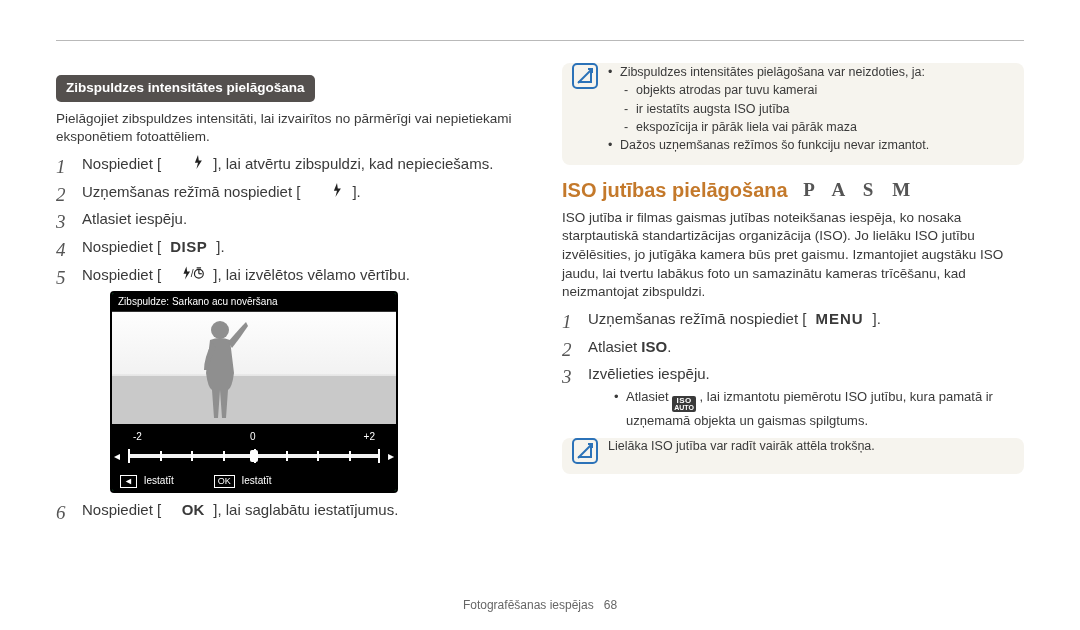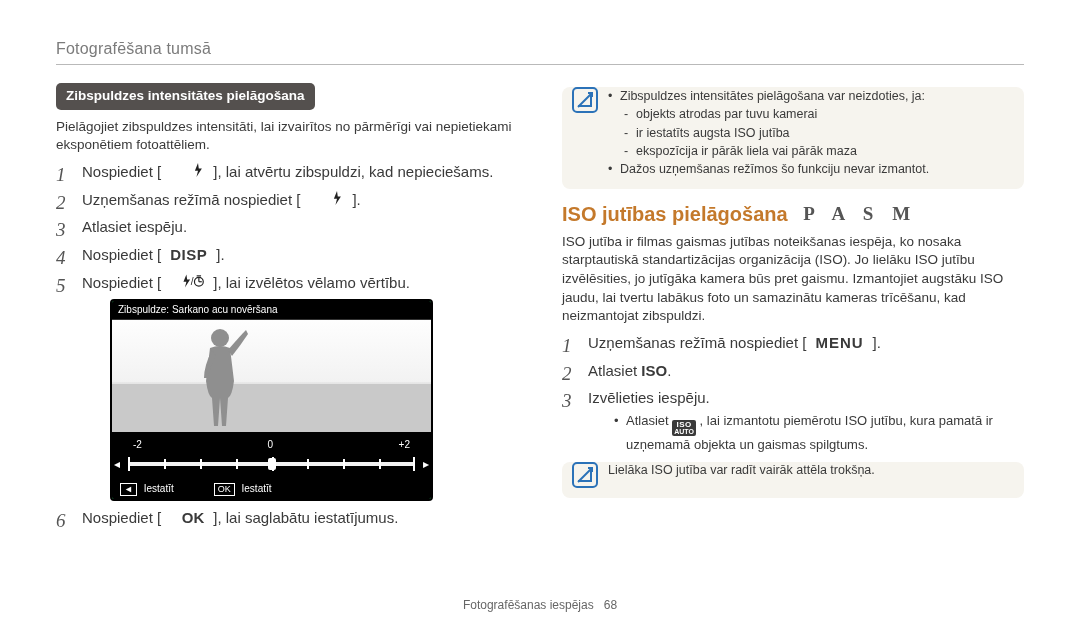--- a/index.html
+++ b/index.html
@@ -44,21 +44,21 @@
     line-height: 1.38;
   }
   .section-pill {
     display: inline-block;
     background: #54504e;
     color: #fff;
     font-weight: 600;
     padding: 4px 10px;
     border-radius: 5px;
     font-size: 13.5px;
-    margin: 4px 0 4px 0;
+    margin: 20px 0 4px 0;
   }
   .intro {
     margin: 4px 0 6px 0;
   }
   ol.steps {
     list-style: none;
     padding: 0;
     margin: 2px 0 4px 0;
     counter-reset: step;
   }
@@ -103,21 +103,21 @@
     padding: 0 9px;
     text-align:right;
     font-family: Liberation Sans, sans-serif;
   }
   .disp { font-weight: 700; letter-spacing: 0.5px;}
   .ok   { font-weight: 700; }
   .menu { font-weight: 700; letter-spacing: 1px;}
 
   
   .cam {
-    width: 323px;
+    width: 288px;
     margin: 6px auto 6px 28px;
     border: 2px solid #000;
     border-radius: 4px;
     background: #22c55e;
     box-sizing: border-box;
     overflow: hidden;
   }
   .cam-top {
     background:#000;
     color:#fff;
@@ -266,21 +266,20 @@
     font-size: 12px;
     color: #666;
     margin-top: 6px;
   }
 </style>
 </head>
 <body>
 
 <div class="page">
 
-  <div class="header">Fotografēšana tumsā</div>
   <hr class="topline">
 
   <div class="cols">
 
     <div class="col">
 
       <div class="section-pill">Zibspuldzes intensitātes pielāgošana</div>
 
       <div class="intro">Pielāgojiet zibspuldzes intensitāti, lai izvairītos no pārmērīgi vai nepietiekami eksponētiem fotoattēliem.</div>
 

